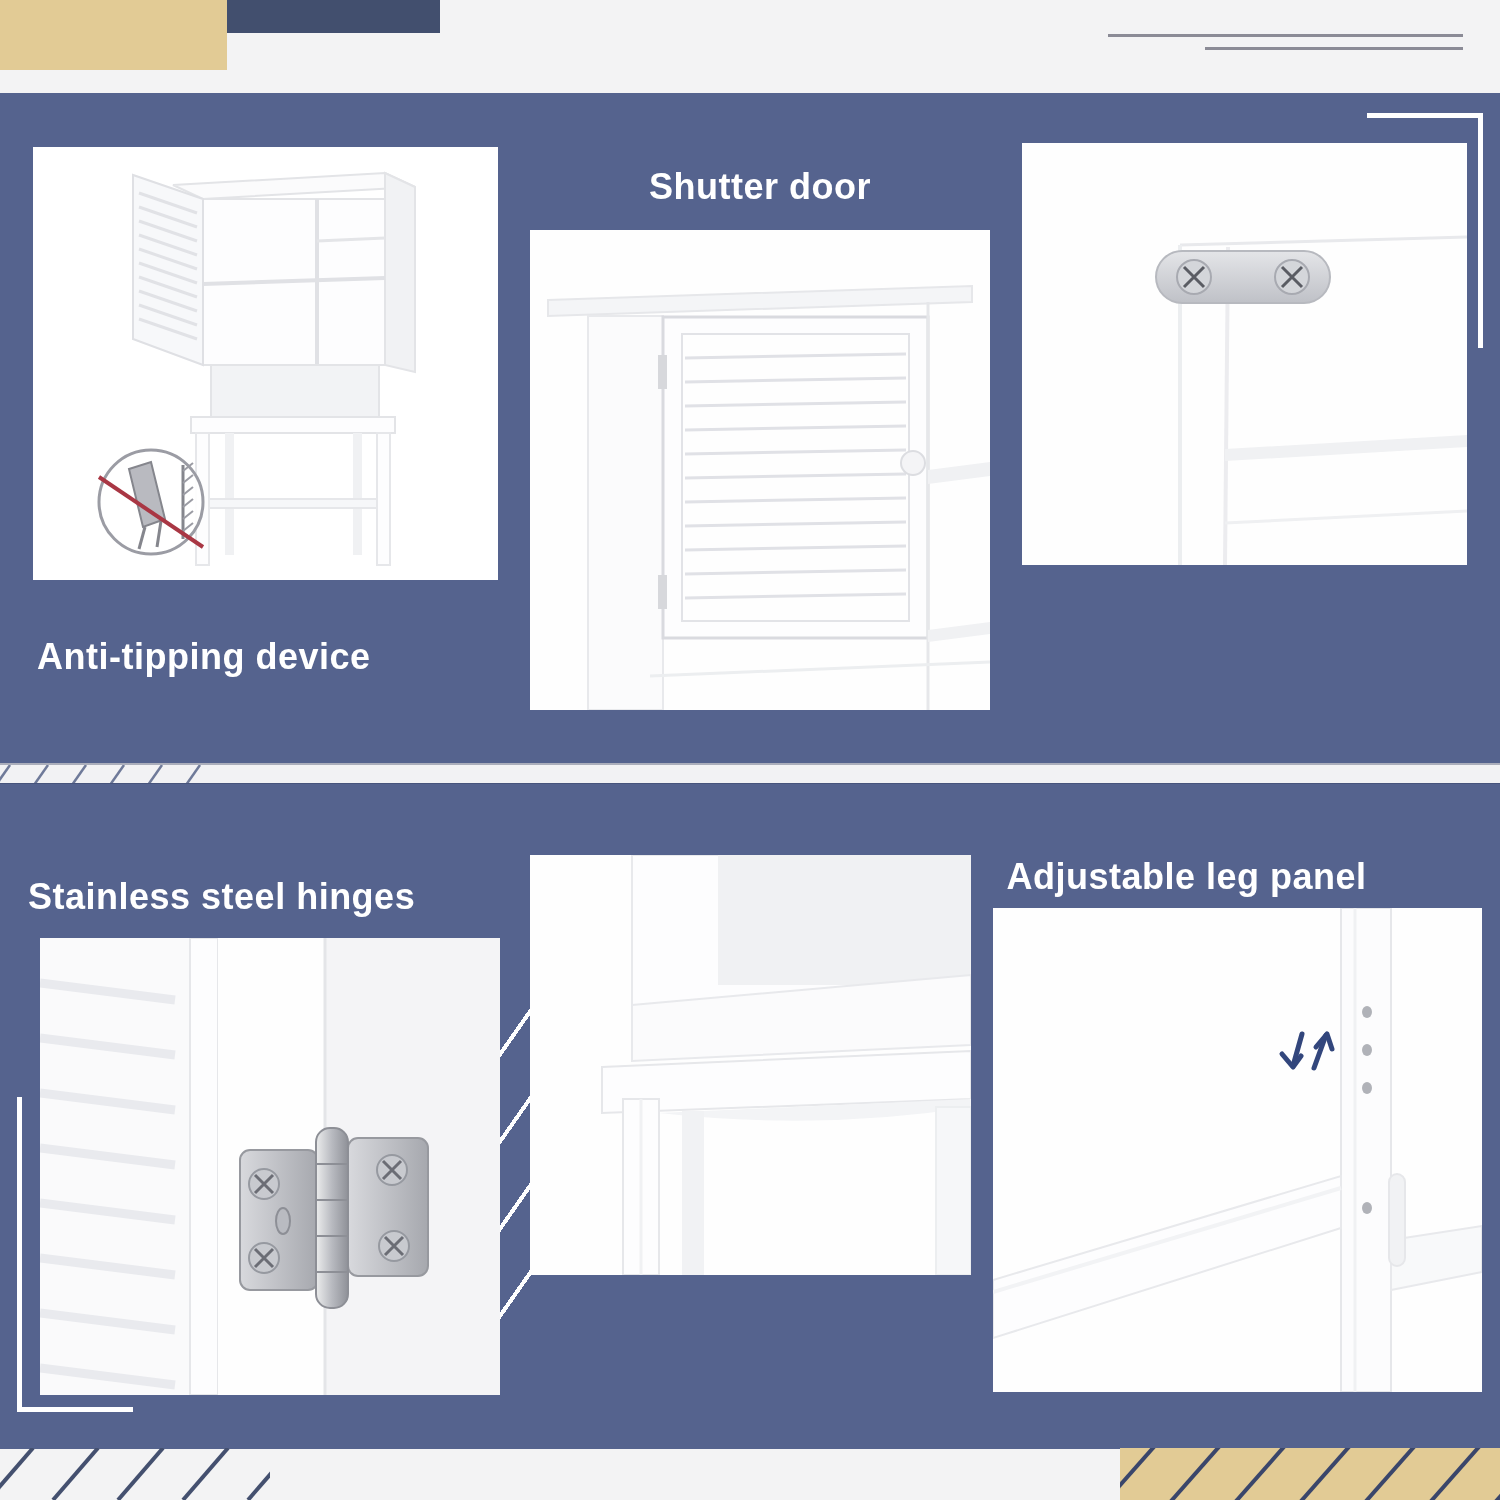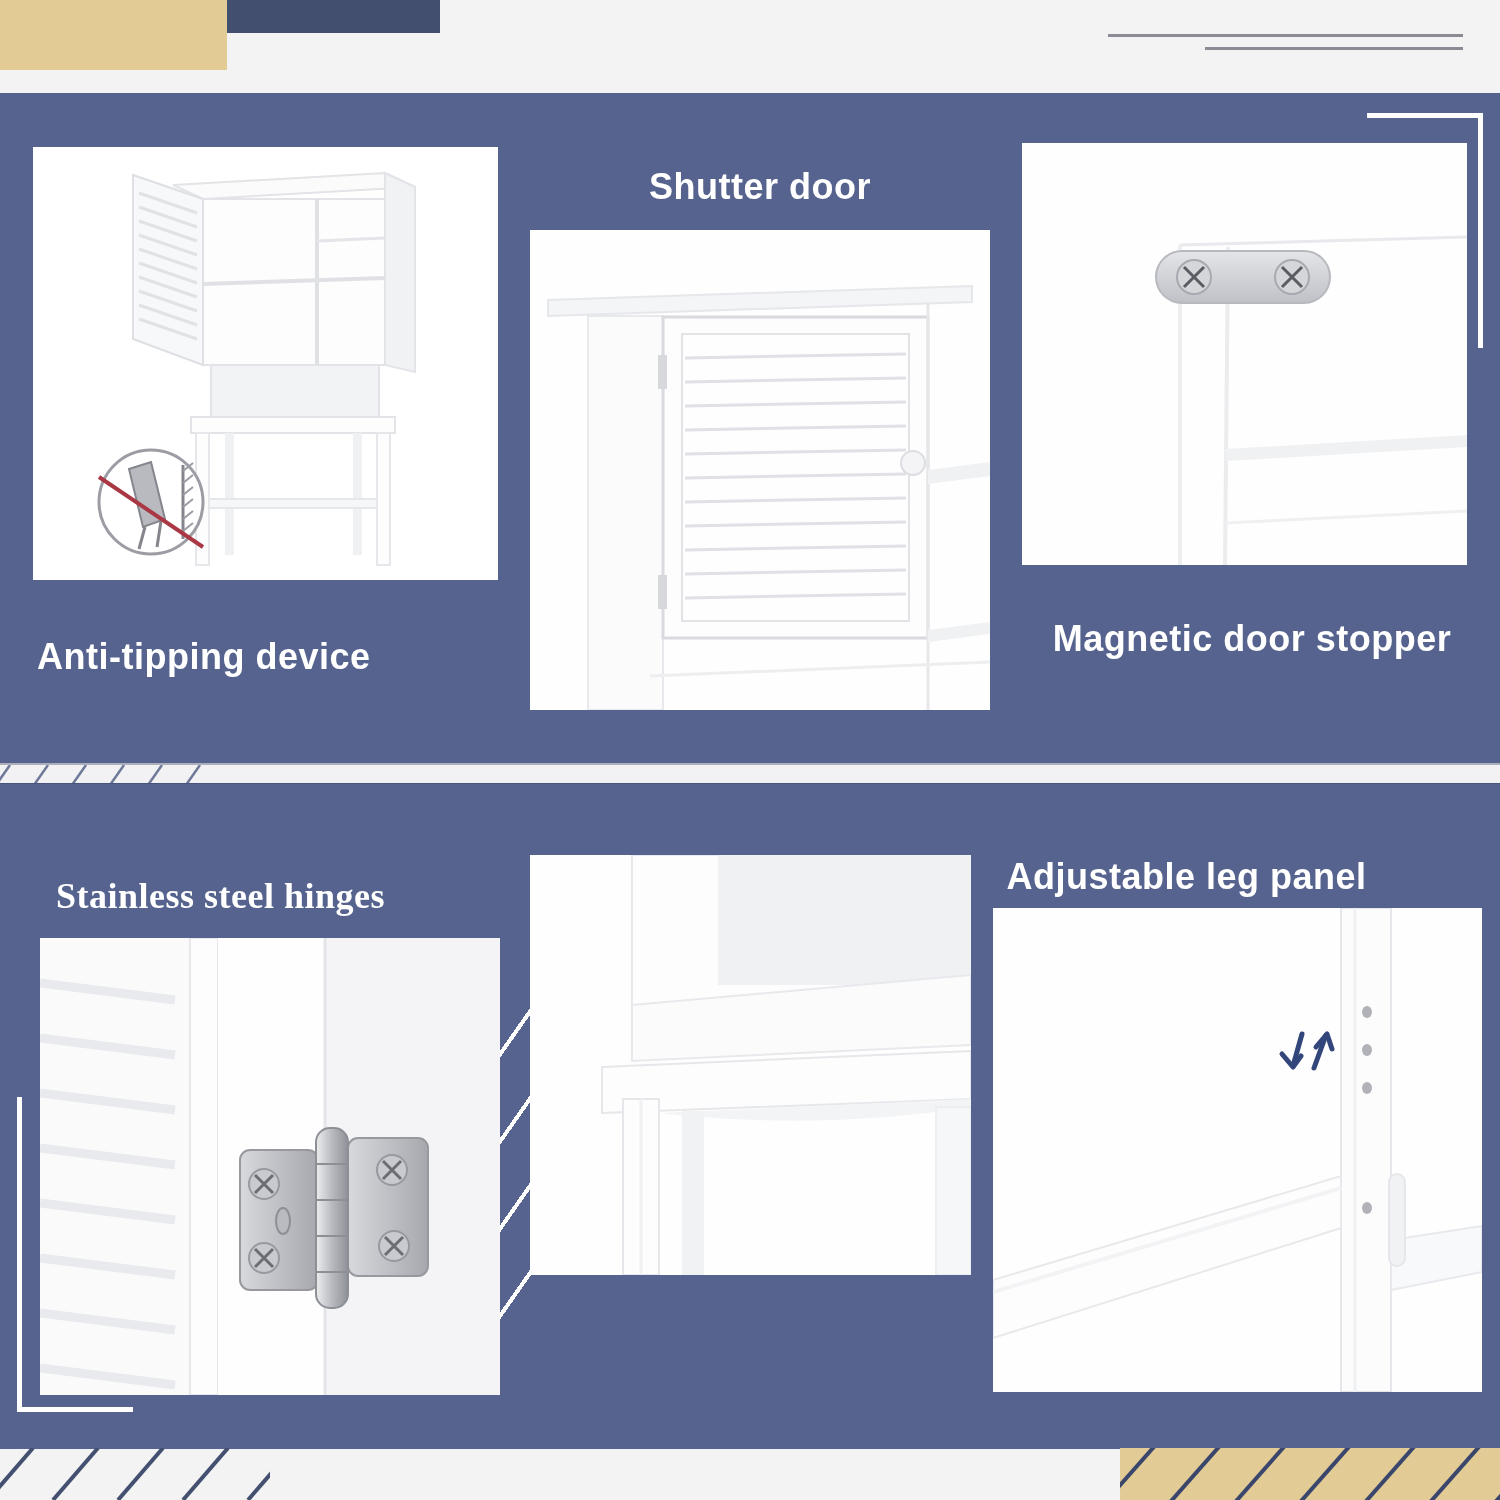--- a/index.html
+++ b/index.html
@@ -157,21 +157,20 @@
         <circle cx="172" cy="134" r="17" fill="#d4d6da" stroke="#a8aab1" stroke-width="2"></circle>
         <path d="M162,124 L182,144 M182,124 L162,144" stroke="#5a5c63" stroke-width="3" fill="none"></path>
         <circle cx="270" cy="134" r="17" fill="#d4d6da" stroke="#a8aab1" stroke-width="2"></circle>
         <path d="M260,124 L280,144 M280,124 L260,144" stroke="#5a5c63" stroke-width="3" fill="none"></path>
       </g>
 
       <polygon points="203,306 445,292 445,304 203,318" fill="#f0f1f3"></polygon>
       <line x1="203" y1="380" x2="445" y2="368" stroke="#eff0f2" stroke-width="3"></line>
     </svg>
   </div>
-  <div class="caption center" style="left:1022px;top:618px;width:460px;">Magnetic door stopper</div>
 
   <div class="abs divider">
     <svg class="hatch-svg" width="210" height="20">
       <g stroke="#6f7a99" stroke-width="2.5">
         <line x1="-4" y1="20" x2="10" y2="0"></line>
           <line x1="34" y1="20" x2="48" y2="0"></line>
         <line x1="72" y1="20" x2="86" y2="0"></line>
           <line x1="110" y1="20" x2="124" y2="0"></line>
         <line x1="148" y1="20" x2="162" y2="0"></line>
           <line x1="186" y1="20" x2="200" y2="0"></line>
@@ -179,21 +178,21 @@
     </svg>
   </div>
 
   <div class="abs panel panel-bottom"></div>
 
   <div class="hatch-strip"></div>
 
   <div class="bracket" style="left:17px;top:1097px;width:5px;height:315px;"></div>
   <div class="bracket" style="left:17px;top:1407px;width:116px;height:5px;"></div>
 
-  <div class="caption" style="left:56px;top:876px;font-family:Liberation Serif, serif;">Stainless steel hinges</div>
+  <div class="caption" style="left:28px;top:876px;">Stainless steel hinges</div>
   <div class="card" style="left:40px;top:938px;width:460px;height:457px;">
     <svg viewBox="0 0 460 457">
       <defs>
         <linearGradient id="metalD" x1="0" y1="0" x2="1" y2="0">
           <stop offset="0" stop-color="#d8d9dd"></stop>
             <stop offset="1" stop-color="#a6a8ae"></stop>
         </linearGradient>
         <linearGradient id="metalD2" x1="0" y1="0" x2="1" y2="0">
           <stop offset="0" stop-color="#eceded"></stop>
             <stop offset=".5" stop-color="#b8bac0"></stop>

